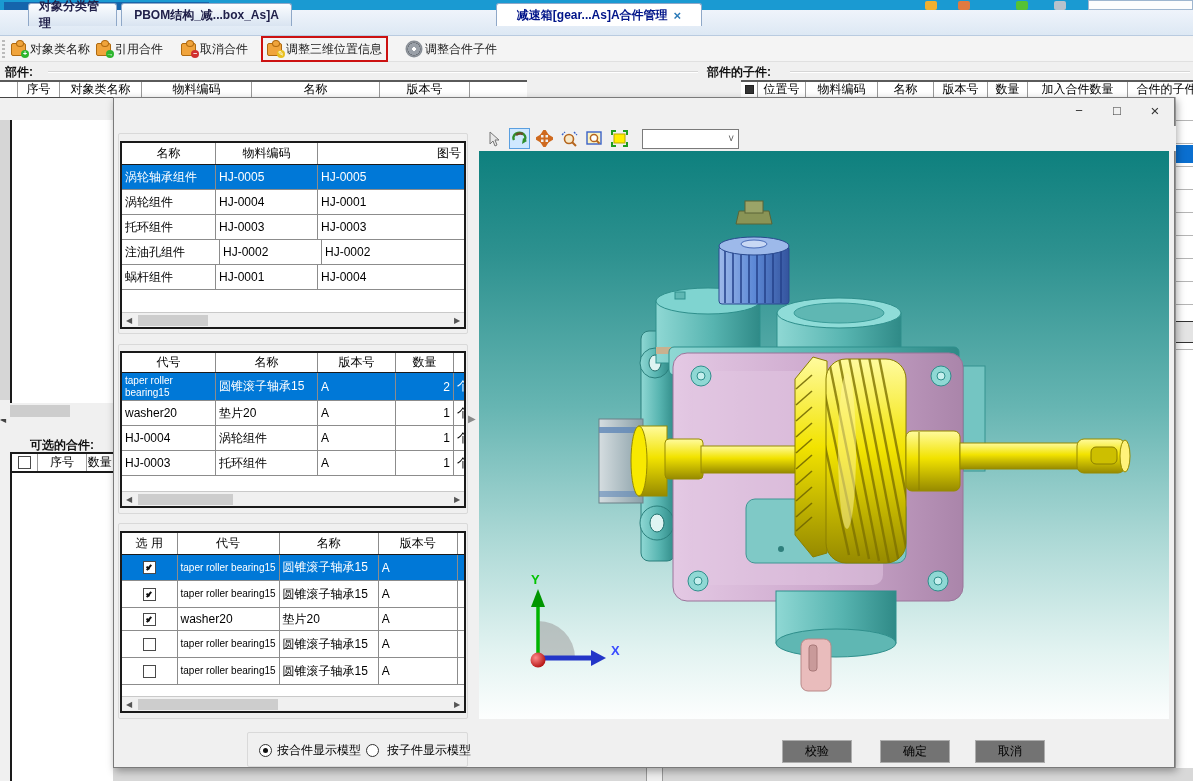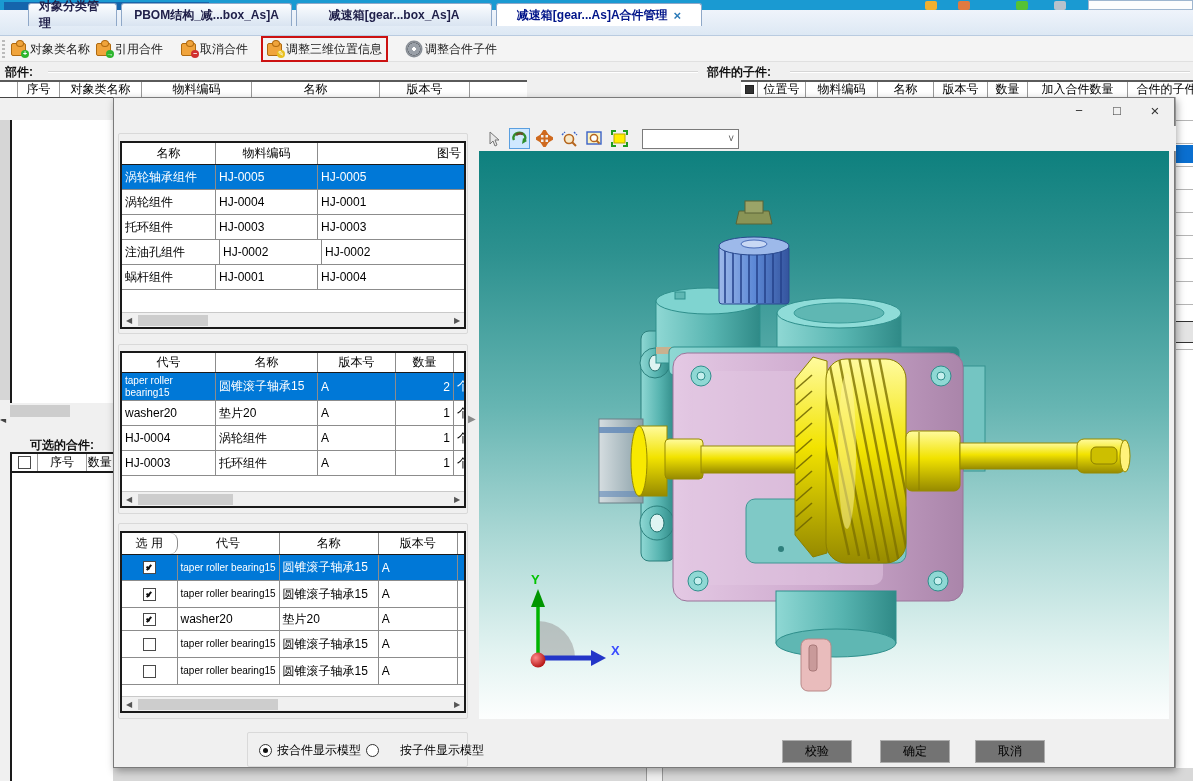--- a/index.html
+++ b/index.html
@@ -114,23 +114,20 @@
   <div class="abs topbar-ic" style="left:1054px;background:#b9c2cc;"></div>
   <div class="abs topbar-white"></div>
 
   <div class="abs tabbar"></div>
   <div class="tab" style="left:28px;width:89px;">
     <span>对象分类管理</span>
   </div>
   <div class="tab" style="left:121px;width:171px;">
     <span>PBOM结构_减...box_As]A</span>
   </div>
-  <div class="tab" style="left:296px;width:196px;">
-    <span>减速箱[gear...box_As]A</span>
-  </div>
   <div class="tab active" style="left:496px;width:206px;">
     <span>减速箱[gear...As]A合件管理</span>
     <span class="x">×</span>
   </div>
 
   <div class="abs toolbar"></div>
   <div class="abs tb-grip"></div>
   <div class="tb-item" style="left:8px;">
     <span class="puz">
         <span class="badge b-add">+</span>
@@ -318,21 +315,21 @@
         <span class="thumb" style="left:16px;width:95px;"></span>
         <span class="a">▶</span>
       </div>
     </div>
     <div class="abs" style="left:354px;top:315px;color:#8a8a8a;font-size:10px;">▶</div>
 
     <div class="abs group" style="left:4px;top:425px;width:350px;height:196px;"></div>
     <div class="glabel" style="left:9px;top:418px;">合件子件相关的零部件</div>
     <div class="dtable" style="left:6px;top:433px;width:346px;height:182px;">
       <div class="drow head" style="height:22px;">
-        <div class="dc" style="width:56px;border-radius:8px;">选 用</div>
+        <div class="dc" style="width:56px;">选 用</div>
         <div class="dc" style="width:103px;">代号</div>
         <div class="dc" style="width:100px;">名称</div>
         <div class="dc" style="width:80px;">版本号</div>
         <div class="dc" style="flex:1;"></div>
       </div>
       <div class="drow sel" style="height:26px;">
         <div class="dc c" style="width:56px;">
             <span class="cbx on"></span>
           </div>
         <div class="dc wrapcell" style="width:103px;">taper roller bearing15</div>
@@ -381,21 +378,21 @@
         <span class="thumb" style="left:16px;width:140px;"></span>
         <span class="a">▶</span>
       </div>
     </div>
 
     <div class="abs group" style="left:133px;top:634px;width:221px;height:35px;background:#f0f0f0;"></div>
     <div class="abs" style="left:145px;top:644px;display:flex;align-items:center;gap:5px;">
       <span class="radio on"></span>
       <span>按合件显示模型</span>
     </div>
-    <div class="abs" style="left:252px;top:644px;display:flex;align-items:center;gap:21px;">
+    <div class="abs" style="left:252px;top:644px;display:flex;align-items:center;gap:8px;">
       <span class="radio"></span>
       <span>按子件显示模型</span>
     </div>
 
     <div class="btn" style="left:668px;top:642px;">校验</div>
     <div class="btn" style="left:766px;top:642px;">确定</div>
     <div class="btn" style="left:861px;top:642px;">取消</div>
 
     <div class="abs vtoolbar">
       <span class="vic">

